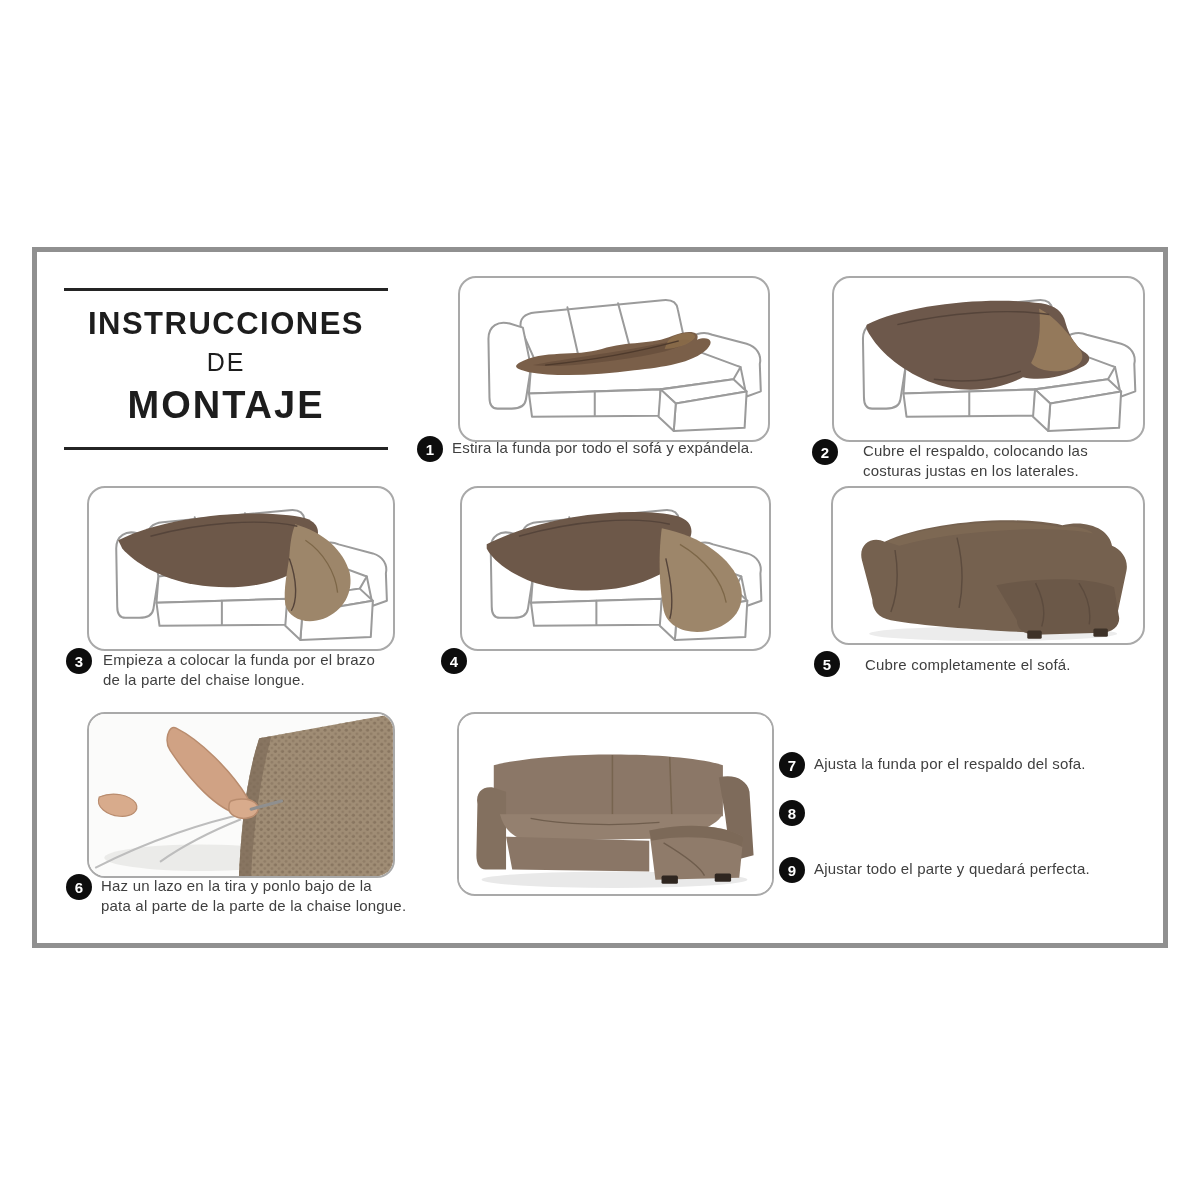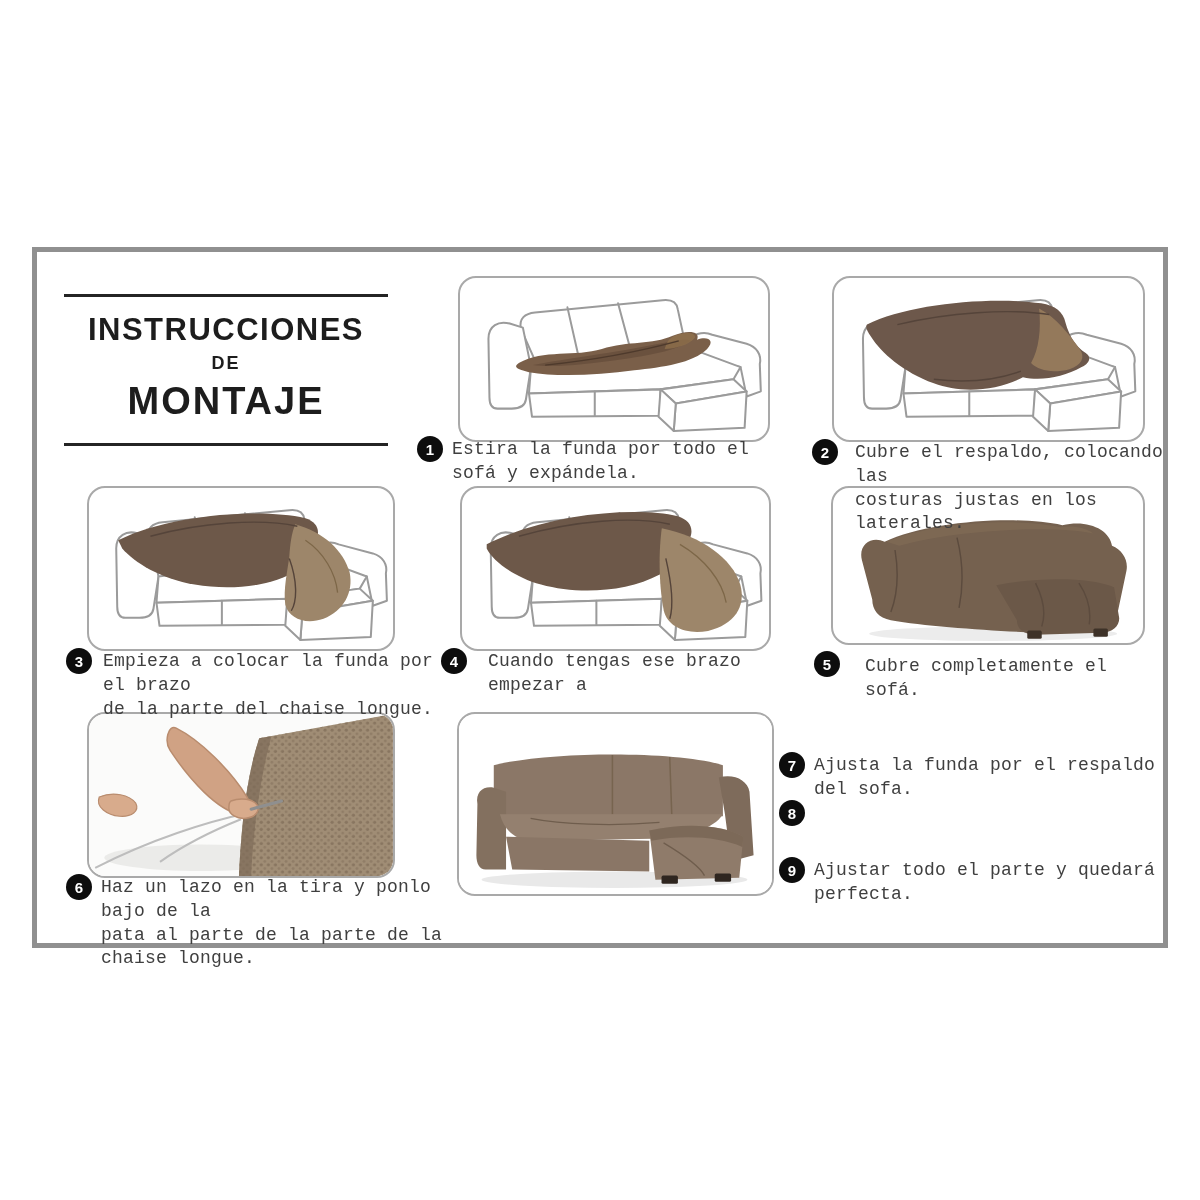--- a/index.html
+++ b/index.html
@@ -2,46 +2,46 @@
 <html><head>
 <meta charset="utf-8">
 <style>
   html,body{margin:0;padding:0;background:#ffffff;}
   .canvas{position:relative;width:1200px;height:1200px;background:#ffffff;overflow:hidden;
           font-family:"Liberation Sans", sans-serif;}
   .frame{position:absolute;left:32px;top:247px;width:1126px;height:691px;
          border:5px solid #909090;background:#ffffff;}
 
   
-  .title-block{position:absolute;left:64px;top:294px;width:324px;
+  .title-block{position:absolute;left:64px;top:288px;width:324px;
                border-top:3px solid #242424;border-bottom:3px solid #242424;
                padding:14px 0 16px 0;text-align:center;color:#1d1d1d;}
   .title-l1{font-size:31px;font-weight:bold;letter-spacing:1.5px;line-height:1.25;}
-  .title-l2{font-size:18px;font-weight:bold;letter-spacing:2px;line-height:1.45;}
+  .title-l2{font-size:25px;font-weight:normal;letter-spacing:2px;line-height:1.45;}
   .title-l3{font-size:38px;font-weight:bold;letter-spacing:2px;line-height:1.35;}
 
   
   .illu{position:absolute;border:2px solid #a9a9a9;border-radius:18px;background:#ffffff;overflow:hidden;}
   .illu svg{display:block;width:100%;height:100%;}
   .box1{left:458px;top:276px;width:308px;height:162px;}
   .box2{left:832px;top:276px;width:309px;height:162px;}
   .box3{left:87px; top:486px;width:304px;height:161px;}
   .box4{left:460px;top:486px;width:307px;height:161px;}
   .box5{left:831px;top:486px;width:310px;height:155px;}
   .box6{left:87px; top:712px;width:304px;height:162px;}
   .box7{left:457px;top:712px;width:313px;height:180px;}
 
   
   .cap{position:absolute;display:flex;align-items:flex-start;}
   .num{flex:0 0 auto;width:26px;height:26px;border-radius:50%;background:#0d0d0d;color:#ffffff;
        font-size:15px;font-weight:bold;display:flex;align-items:center;justify-content:center;
        margin-right:9px;}
-  .cap-text{font-size:18px;color:#3f3f3f;line-height:1.32;letter-spacing:0.2px;padding-top:2px;font-family:Liberation Mono, monospace;}
+  .cap-text{font-size:15px;color:#3f3f3f;line-height:1.32;letter-spacing:0.2px;padding-top:2px;}
   .c1{left:417px;top:436px;width:380px;}
-  .c2{left:812px;top:439px;width:360px;}  .c2 .cap-text{margin-left:8px;}
+  .c2{left:812px;top:439px;width:360px;}  .c2 .cap-text{margin-left:16px;}
   .c3{left:66px; top:648px;width:390px;}  .c3 .cap-text{margin-left:2px;}
   .c4{left:441px;top:648px;width:370px;}  .c4 .cap-text{margin-left:12px;}
   .c5{left:814px;top:651px;width:340px;}  .c5 .cap-text{margin-left:16px;padding-top:4px;}
   .c6{left:66px; top:874px;width:400px;}
   .c7{left:779px;top:752px;width:400px;}
   .c8{left:779px;top:800px;width:400px;}
   .c9{left:779px;top:857px;width:400px;}
 </style>
 </head>
 <body>
@@ -189,21 +189,20 @@
     <div class="num">3</div>
     <div class="cap-text">
       <div>Empieza a colocar la funda por el brazo</div>
       <div>de la parte del chaise longue.</div>
     </div>
   </div>
 
   <div class="cap c4">
     <div class="num">4</div>
     <div class="cap-text">
-      <div>Cuando tengas ese brazo empezar a</div>
     </div>
   </div>
 
   <div class="cap c5">
     <div class="num">5</div>
     <div class="cap-text">
         <div>Cubre completamente el sofá.</div>
       </div>
   </div>
 

